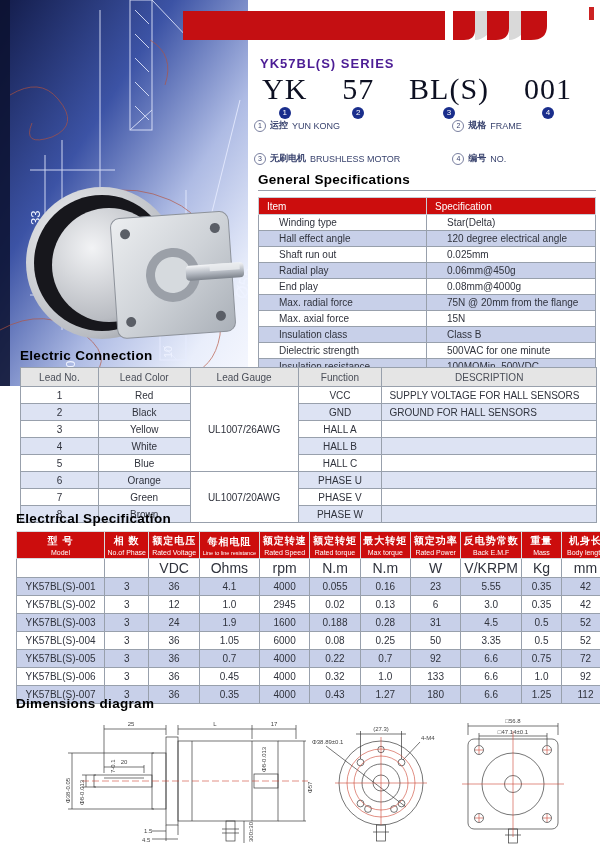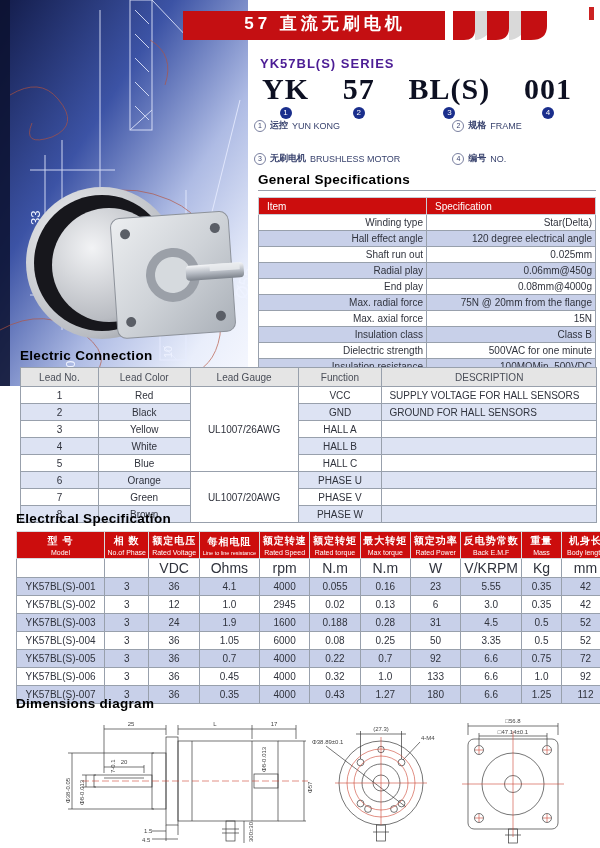--- a/index.html
+++ b/index.html
@@ -15,39 +15,39 @@
   .corner-mark{position:absolute;right:6px;top:7px;width:5px;height:13px;background:#c22;}
   
   .blueprint{position:absolute;left:0;top:0;}
   
   .photo{position:absolute;left:14px;top:183px;}
   
   .series{position:absolute;left:244px;top:56px;width:352px;}
   .series-subtitle{font-size:13px;font-weight:bold;color:#4c1d95;padding-left:16px;letter-spacing:1px;}
   .code-row{display:flex;justify-content:space-between;padding:2px 24px 0 18px;}
   .code-part{display:flex;flex-direction:column;align-items:center;}
-  .code-text{font-family:"Liberation Serif",serif;font-size:30px;font-weight:bold;color:#0d1022;line-height:32px;letter-spacing:1px;}
+  .code-text{font-family:"Liberation Serif",serif;font-size:30px;font-weight:normal;color:#0d1022;line-height:32px;letter-spacing:1px;}
   .code-num{width:12px;height:12px;border-radius:50%;background:#1a2e8c;color:#fff;
       font-size:8px;line-height:12px;text-align:center;margin-top:2px;}
   .legend{display:grid;grid-template-columns:58% 42%;row-gap:20px;margin-top:0;padding-left:10px;
       font-size:9px;color:#39436e;}
   .legend-item{display:flex;align-items:center;gap:4px;}
   .legend-num{flex:0 0 auto;width:10px;height:10px;border:1px solid #7a80a0;border-radius:50%;
       font-size:7px;line-height:10px;text-align:center;color:#39436e;}
   .legend-zh{font-weight:bold;}
   
   table{border-collapse:collapse;}
   td,th{border:1px solid #98a0ac;font-size:10px;color:#30333d;text-align:center;padding:1px 3px;}
   tr.lav td{background:#c8d0e9;}
   tr.lav2 td{background:#dde3f3;}
   
   .gspec{position:absolute;left:258px;top:172px;width:338px;}
   .gspec table{width:338px;margin-top:6px;}
   .gspec th{background:#cc0d0d;color:#fff;text-align:left;padding-left:8px;font-weight:normal;height:14px;border-color:#c9cdd6;}
-  .gspec td{text-align:right;padding-left:8px;height:13px;}
+  .gspec td{text-align:left;padding-left:20px;height:13px;}
   .gspec col.c1{width:168px;}
   
   .conn{position:absolute;left:20px;top:348px;width:577px;}
   .conn table{width:577px;margin-top:4px;}
   .conn th{background:#e5e5e5;color:#4a4e58;font-weight:normal;height:16px;}
   .conn td{height:14px;}
   .conn td.desc{text-align:left;padding-left:7px;}
   .conn td.gauge{background:#fff;}
   .conn col.c1{width:78px}.conn col.c2{width:92px}.conn col.c3{width:108px}
   .conn col.c4{width:84px}.conn col.c5{width:215px}
@@ -122,21 +122,20 @@
   </svg>
 
   <svg class="banner" width="412" height="40">
     <rect x="0" y="5" width="262" height="29" fill="#c40f12"></rect>
     <path d="M270,5 h22 v19 q0,10 -11,10 h-11 z" fill="#c40f12"></path>
     <path d="M304,5 h22 v17 q0,12 -13,12 h-9 z" fill="#c40f12"></path>
     <path d="M338,5 h26 v15 q0,14 -16,14 h-10 z" fill="#c40f12"></path>
     <path d="M292,5 h12 v24 q-6,5 -12,5 z" fill="#d9d9d9"></path>
     <path d="M326,5 h12 v24 q-6,5 -12,5 z" fill="#d9d9d9"></path>
   </svg>
-  <div class="banner-title">57 直流无刷电机</div>
   <div class="corner-mark"></div>
 
   <svg class="photo" width="236" height="168" viewBox="0 0 236 168">
     <defs>
       <radialGradient id="rim" cx="0.35" cy="0.35" r="0.9">
         <stop offset="0" stop-color="#f2f3f5"></stop>
           <stop offset="0.7" stop-color="#b9bcc2"></stop>
           <stop offset="1" stop-color="#7e8288"></stop>
       </radialGradient>
       <linearGradient id="plate" x1="0" y1="0" x2="1" y2="1">

